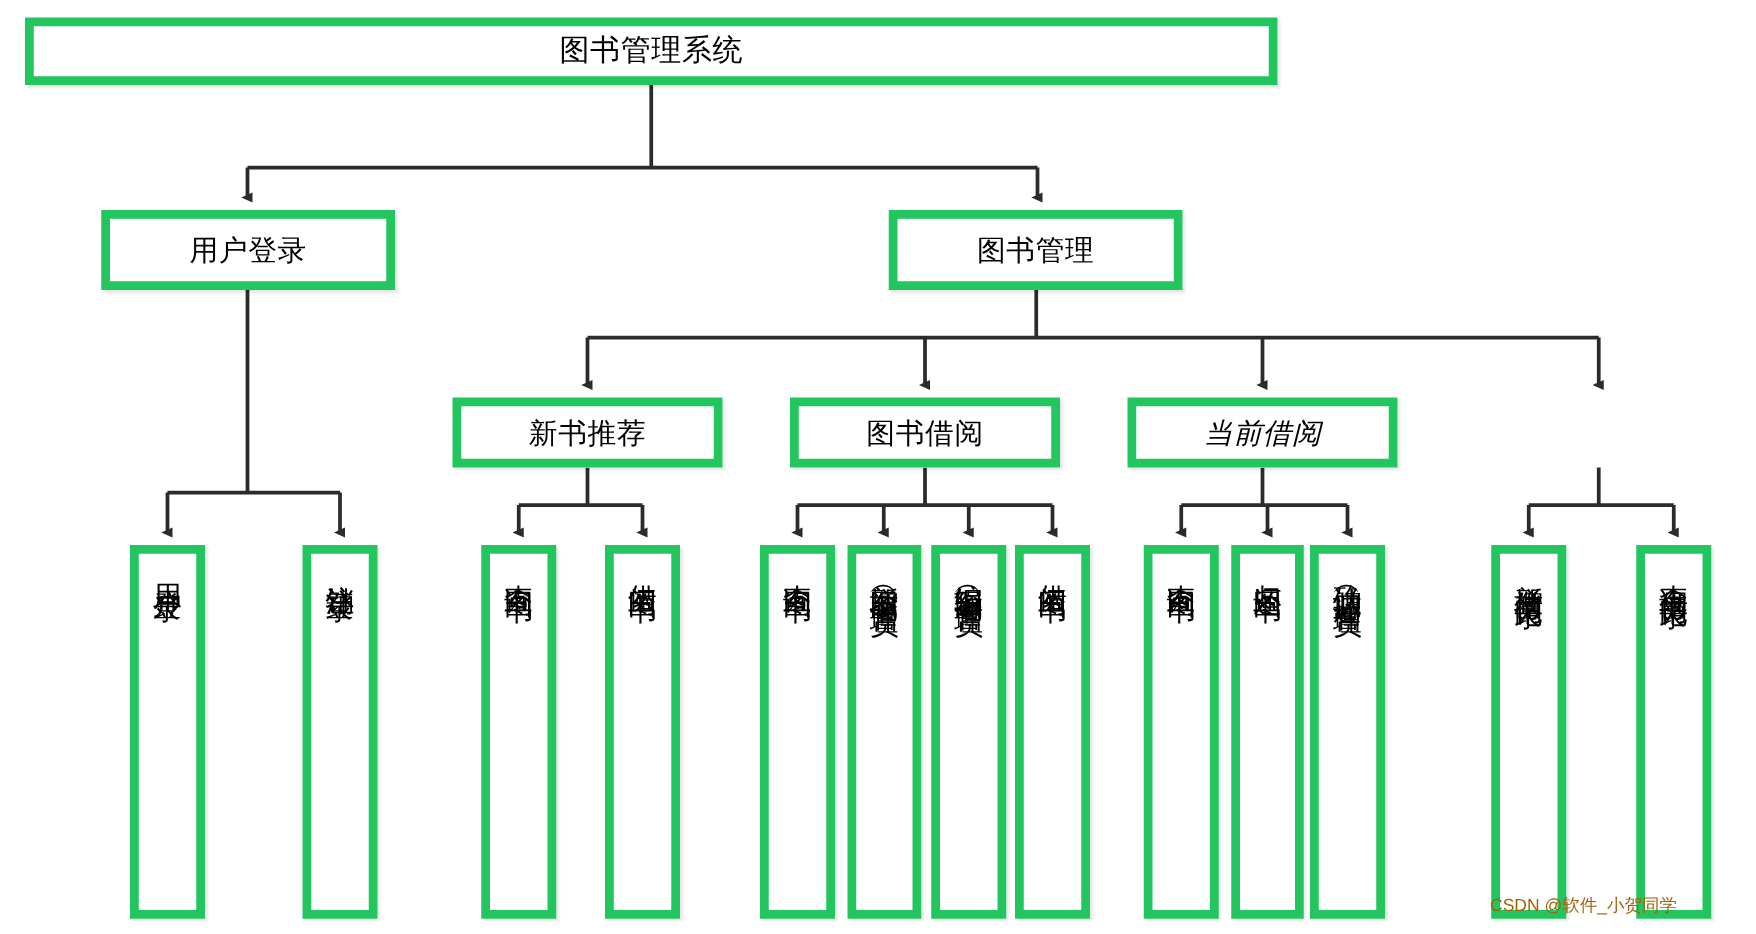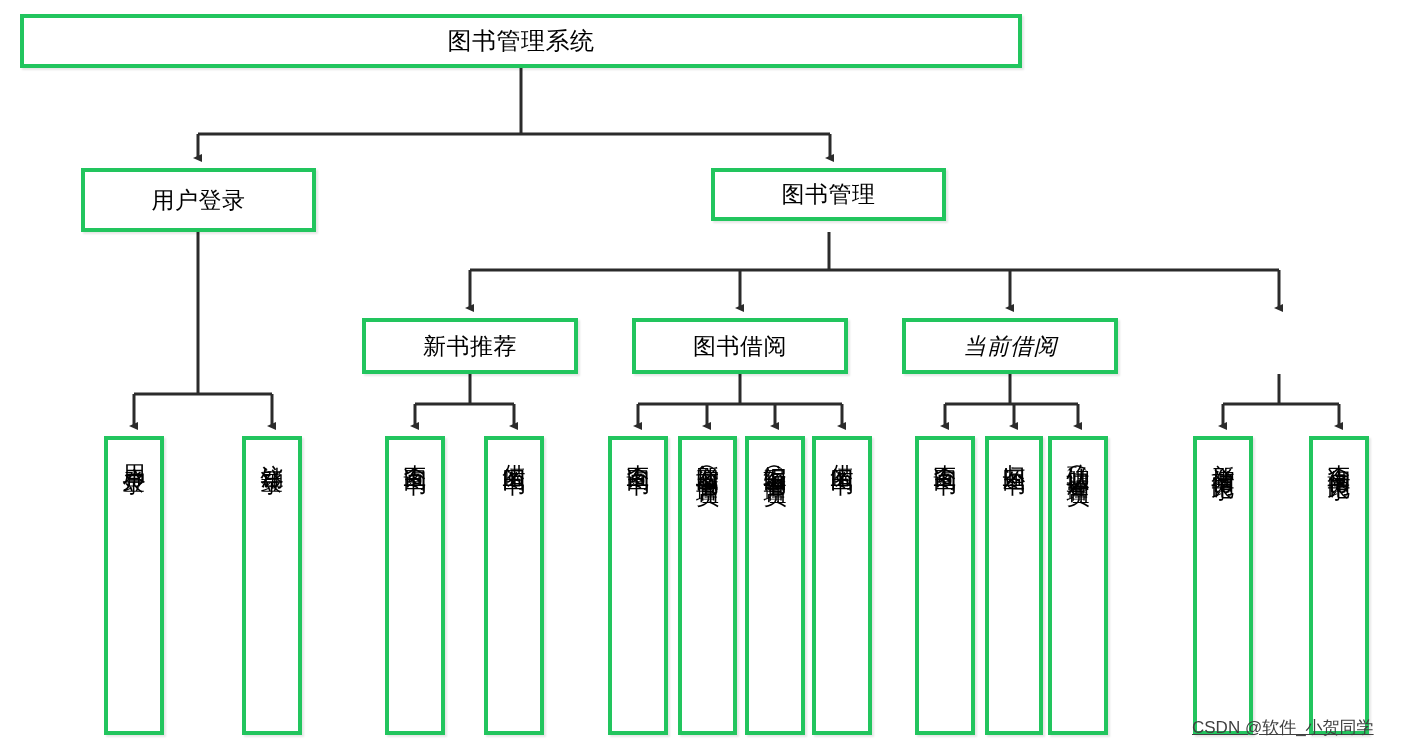--- a/index.html
+++ b/index.html
@@ -19,21 +19,21 @@
     position: absolute;
     left: 0;
     top: 0;
     width: 1405px;
     height: 747px;
     pointer-events: none;
   }
   .node {
     position: absolute;
     box-sizing: border-box;
-    border: 4px solid #22c55e;
+    border: 7px solid #22c55e;
     background: #ffffff;
     display: flex;
     align-items: center;
     justify-content: center;
     color: #000000;
     box-shadow: 2px 2px 2px rgba(0,0,0,0.10);
   }
   .node .label {
     display: block;
     text-align: center;
@@ -51,25 +51,24 @@
   .node.vertical .label {
     writing-mode: vertical-rl;
     text-orientation: upright;
     font-size: 23px;
     letter-spacing: 3px;
     margin: 0 auto;
   }
   .node.root .label { font-size: 24px; }
   .watermark {
     position: absolute;
-    color: #404040;
-    font-size: 17px;
+    color: #a16207;
+    font-size: 14px;
     white-space: nowrap;
     font-family: "Liberation Sans", "DejaVu Sans", sans-serif;
-    text-decoration: underline;
   }
 </style>
 </head>
 <body>
 
 <div id="canvas">
 
   <svg id="connectors" viewBox="0 0 1405 747" xmlns="http://www.w3.org/2000/svg">
     <defs>
       <marker id="arrow" markerWidth="10" markerHeight="10" refX="5" refY="5" orient="auto" markerUnits="userSpaceOnUse">
@@ -120,21 +119,21 @@
     </g>
   </svg>
 
   <div class="node horizontal root" style="left: 20px; top: 14px; width: 1002px; height: 54px;">
     <span class="label">图书管理系统</span>
   </div>
 
   <div class="node horizontal" style="left: 81px; top: 168px; width: 235px; height: 64px;">
     <span class="label">用户登录</span>
   </div>
-  <div class="node horizontal" style="left: 711px; top: 168px; width: 235px; height: 53px;">
+  <div class="node horizontal" style="left: 711px; top: 168px; width: 235px; height: 64px;">
     <span class="label">图书管理</span>
   </div>
 
   <div class="node horizontal" style="left: 632px; top: 318px; width: 216px; height: 56px;">
     <span class="label">图书借阅</span>
   </div>
   <div class="node horizontal" style="left: 362px; top: 318px; width: 216px; height: 56px;">
     <span class="label">新书推荐</span>
   </div>
   <div class="node horizontal" style="left: 902px; top: 318px; width: 216px; height: 56px; font-style: italic;">

